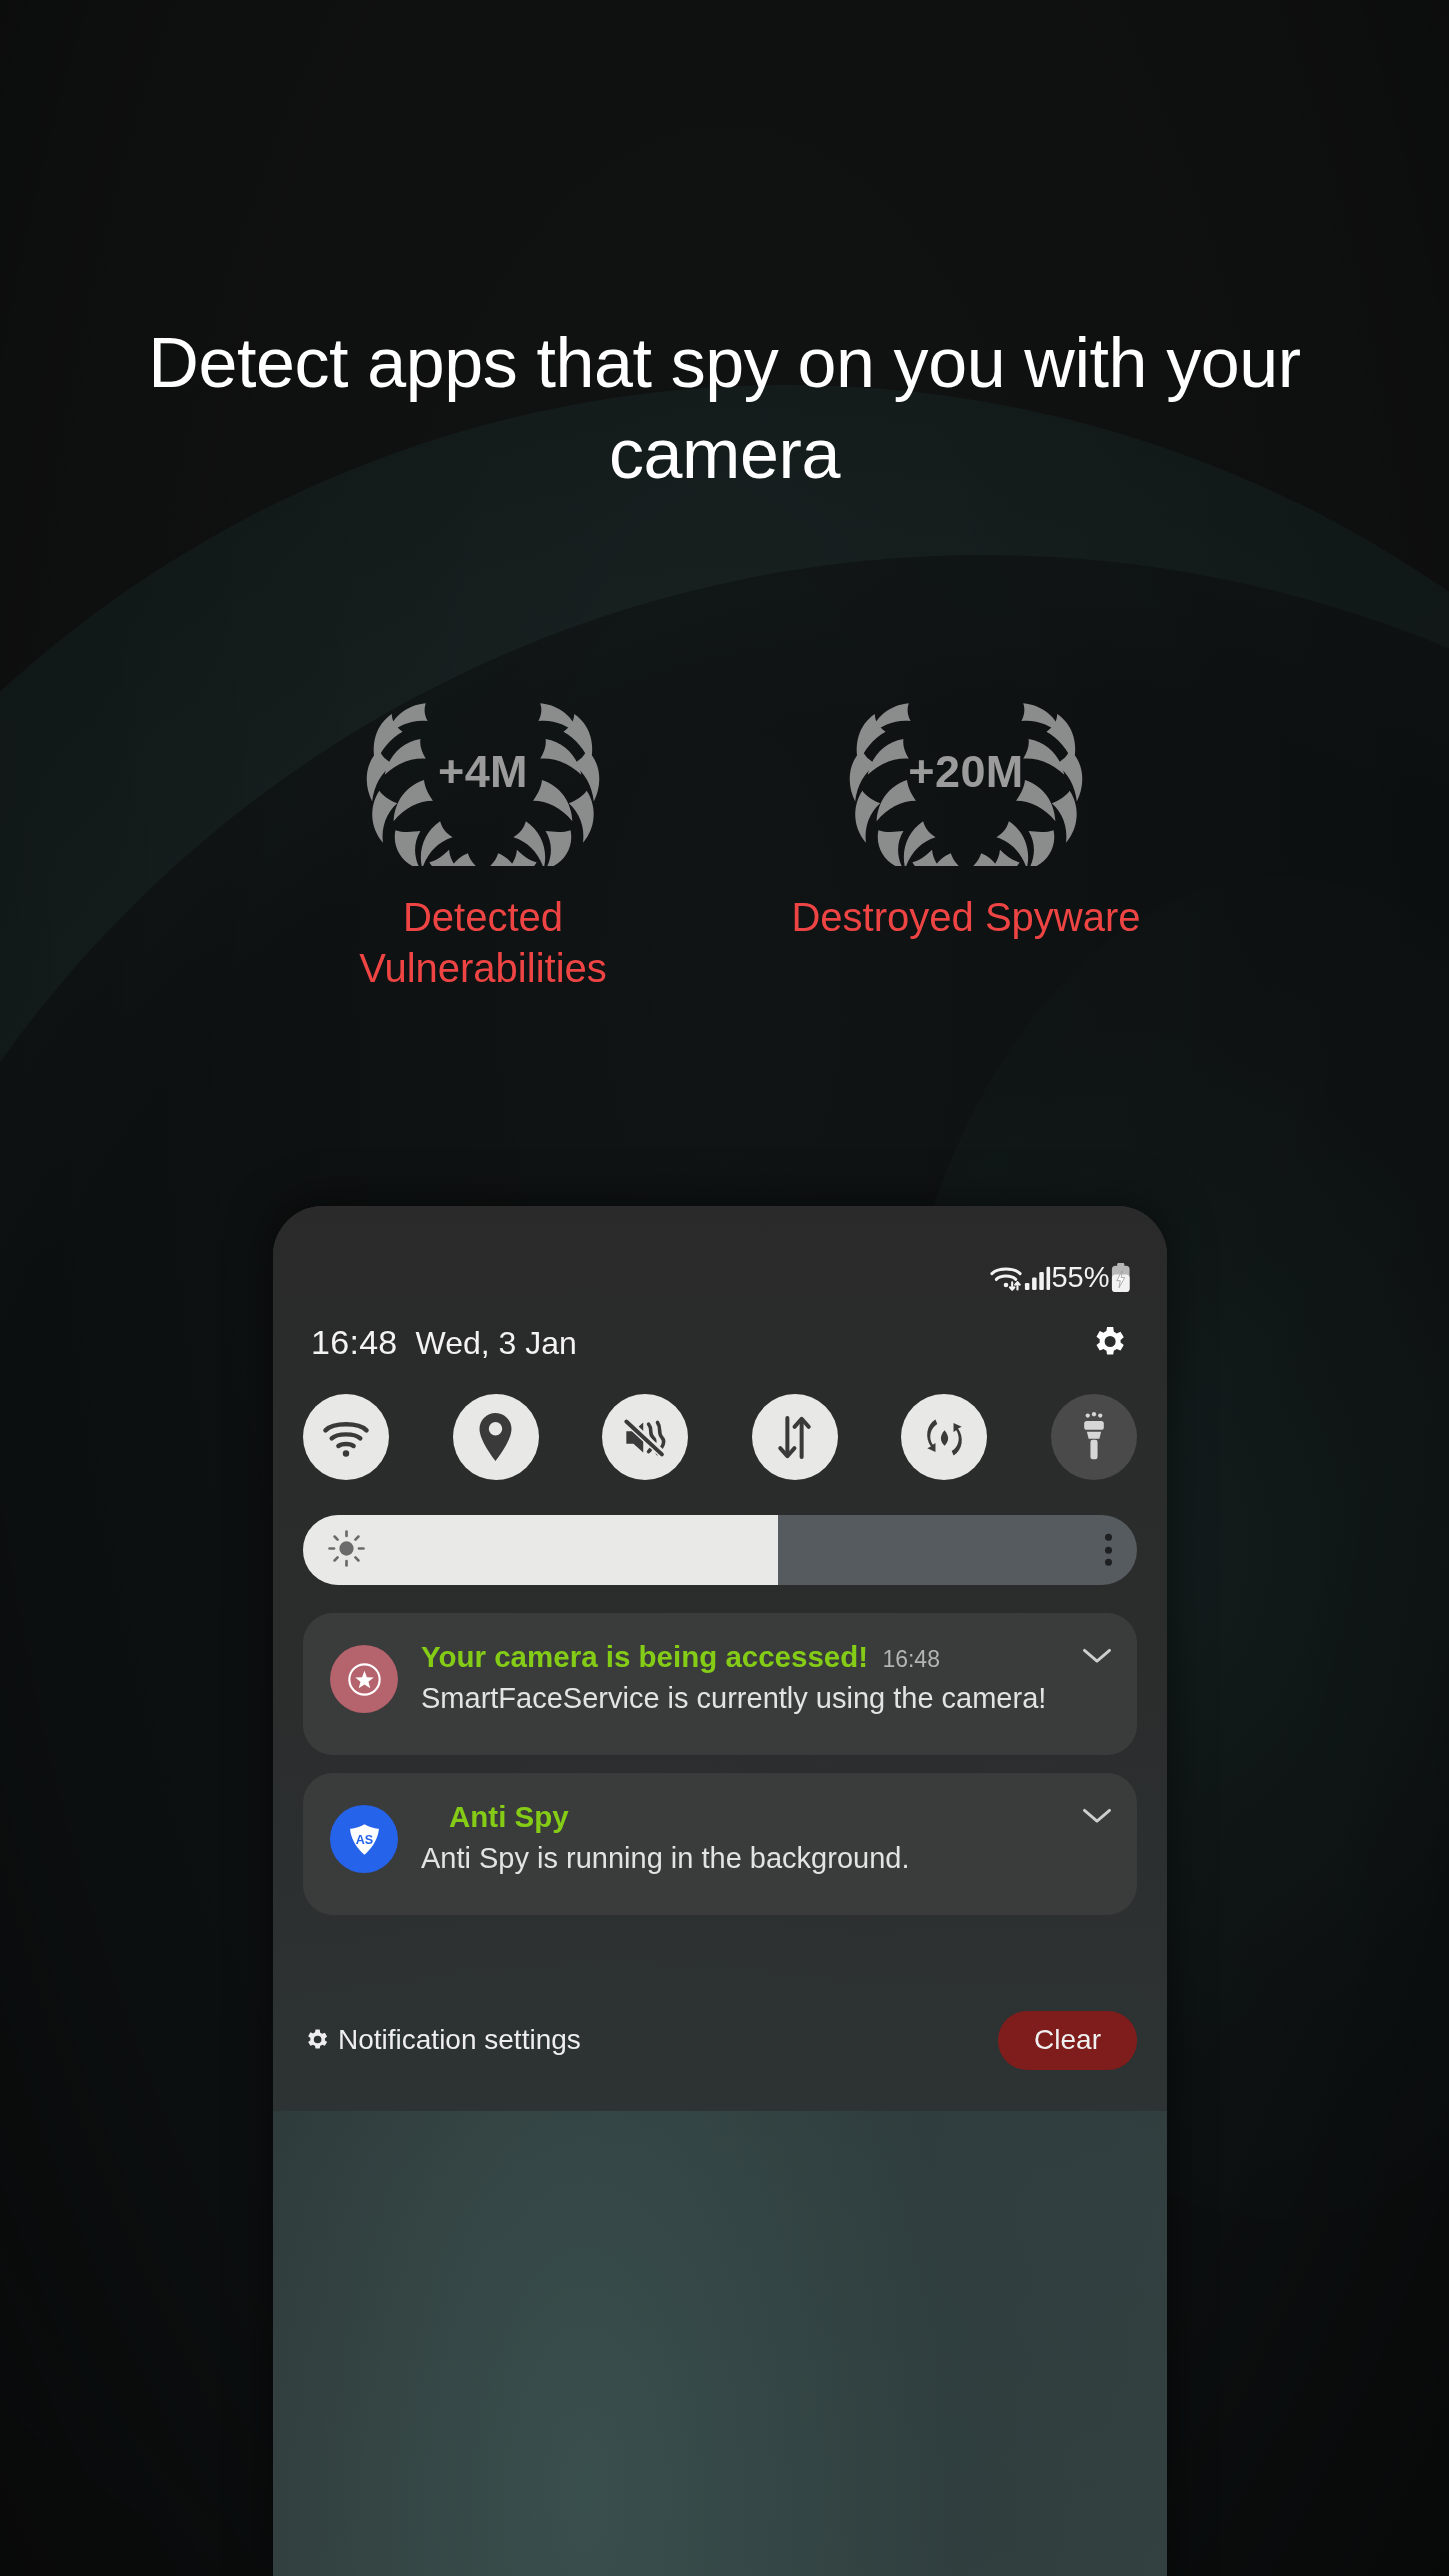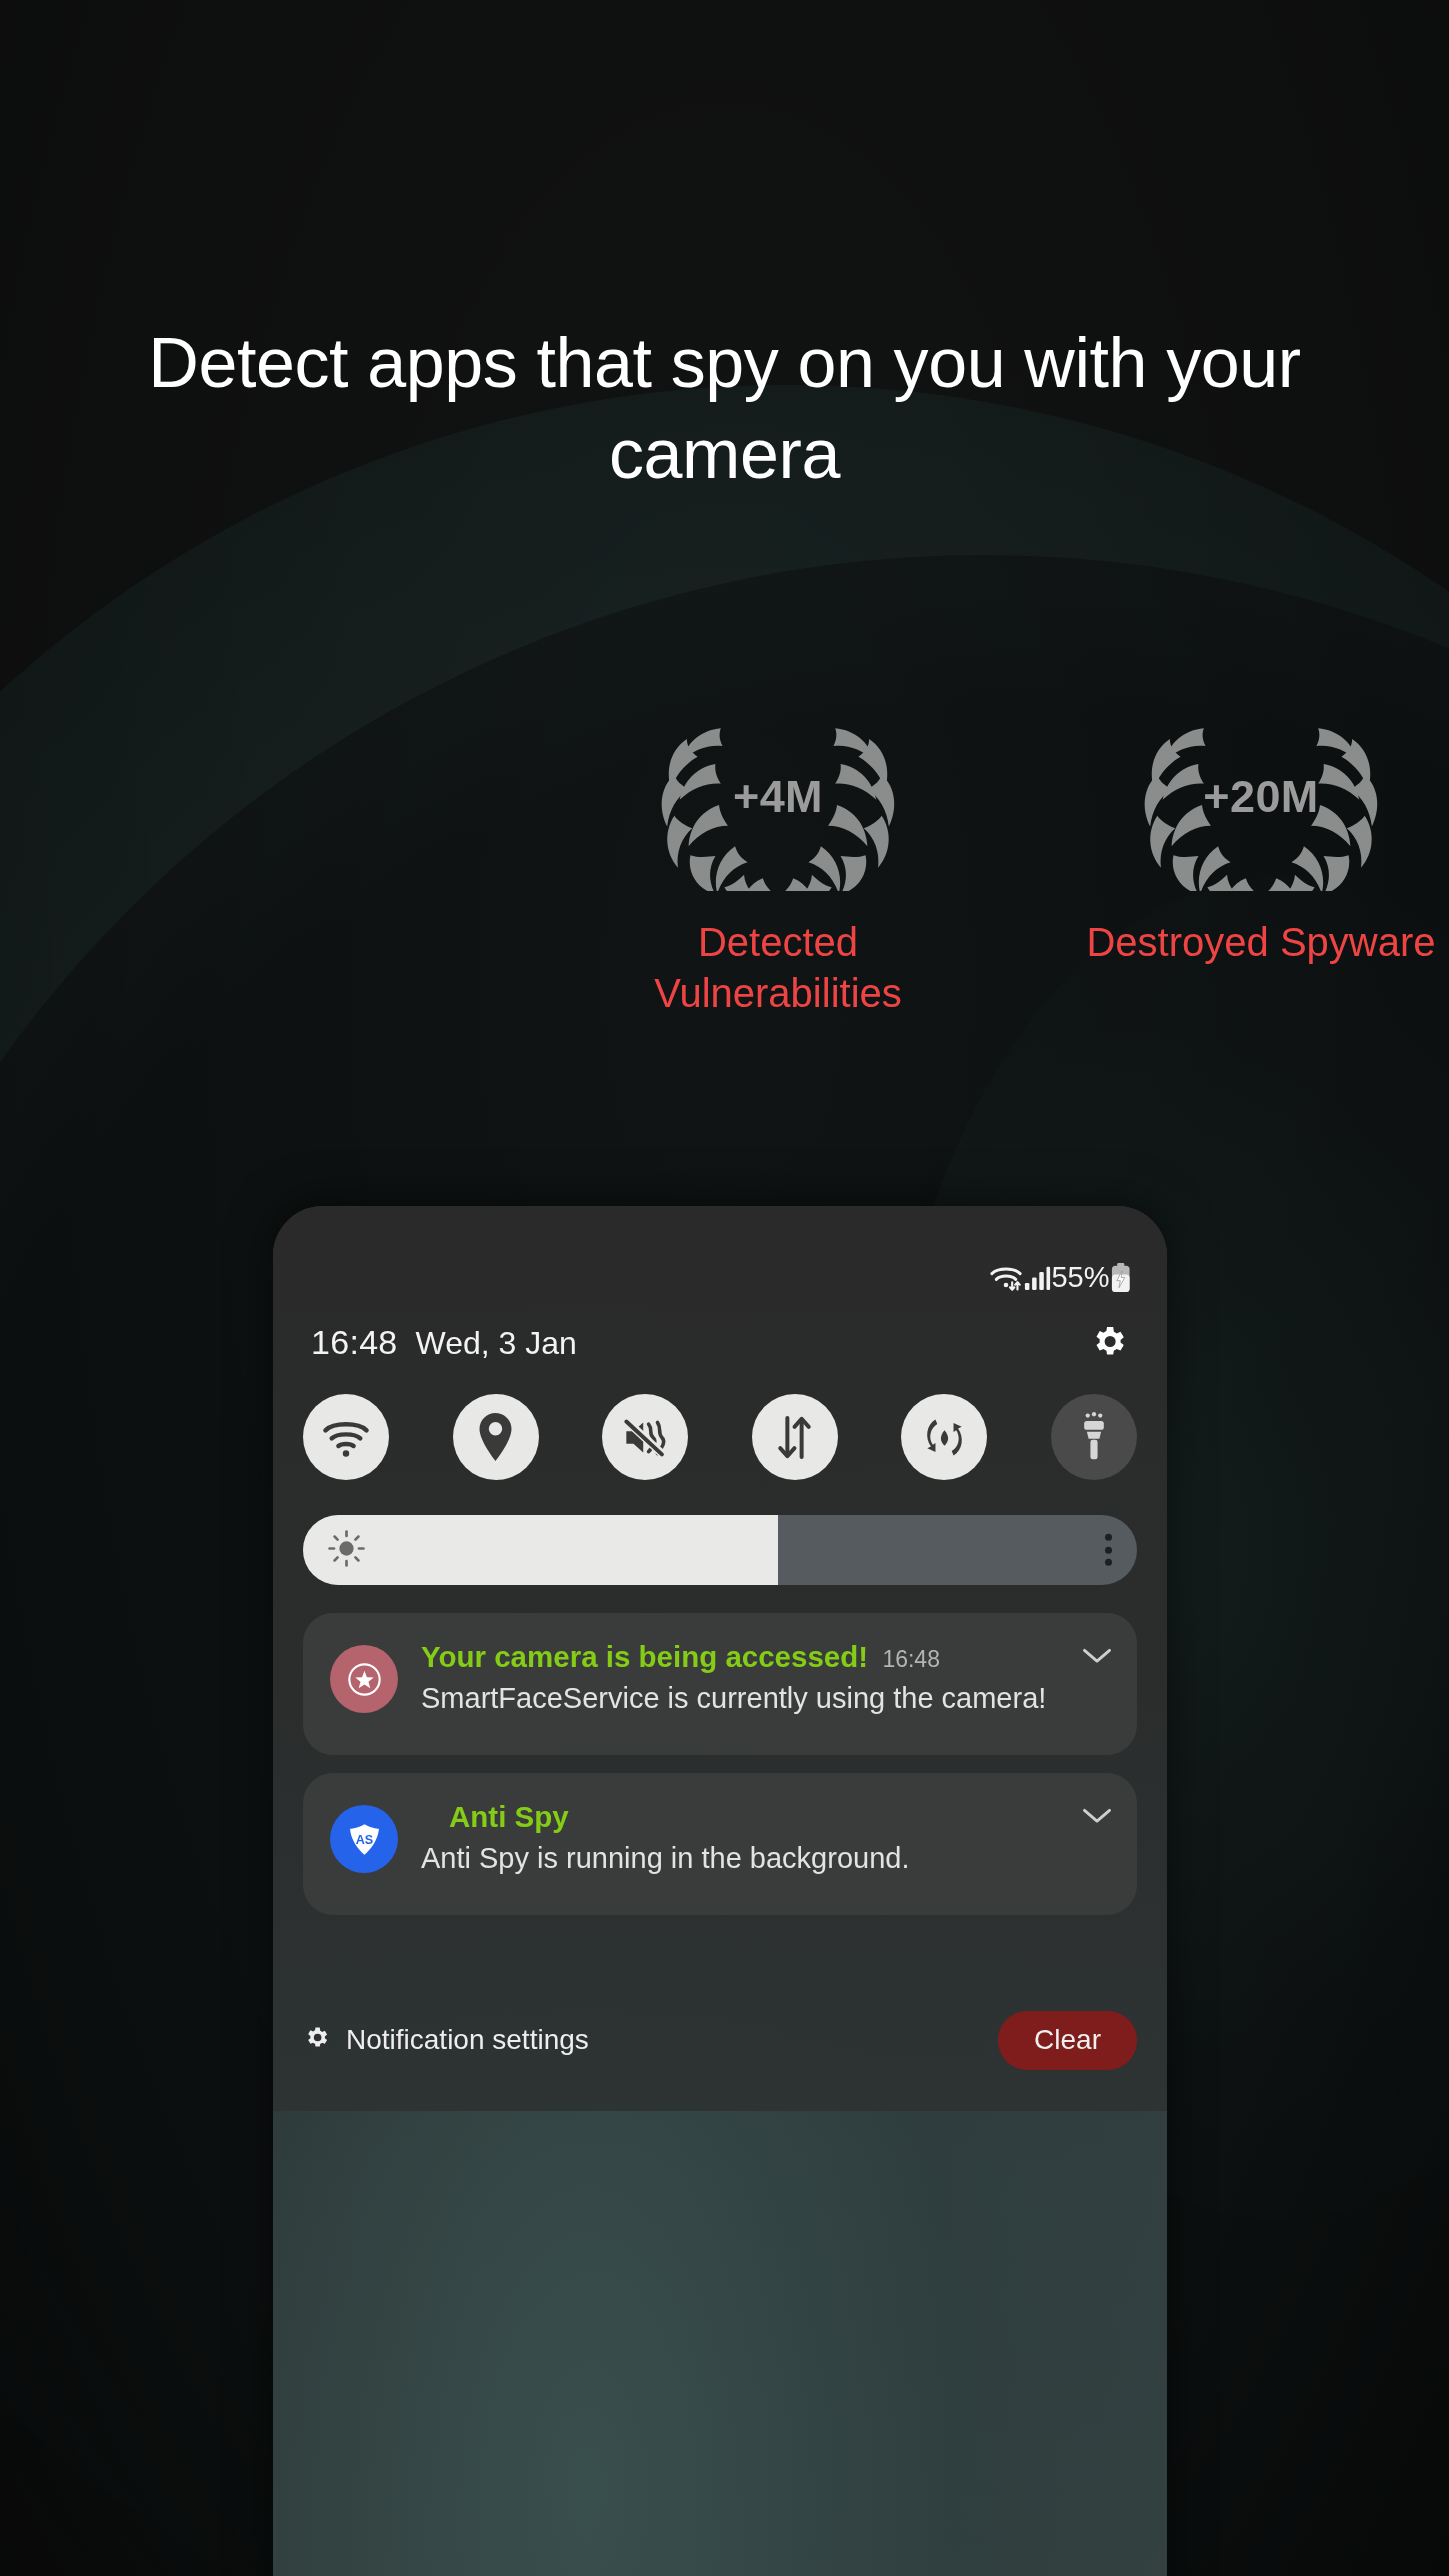--- a/index.html
+++ b/index.html
@@ -68,23 +68,23 @@
     font-weight: 400;
     letter-spacing: -0.4px;
     padding: 0 98px;
     box-sizing: border-box;
   }
 
   
   .badges {
     position: absolute;
     left: 0; right: 0;
-    top: 705px;
-    display: flex;
-    justify-content: flex-end;
+    top: 680px;
+    display: flex;
+    justify-content: center;
     gap: 107px;
   }
   .badge { width: 376px; text-align: center; }
   .wreath {
     position: relative;
     height: 192px;
     display: flex;
     align-items: center;
     justify-content: center;
   }
@@ -227,21 +227,21 @@
 
   
   .notif-footer {
     position: absolute;
     left: 30px; right: 30px;
     top: 805px;
     display: flex;
     align-items: center;
     justify-content: space-between;
   }
-  .ns-left { display: flex; align-items: flex-start; gap: 16px; }
+  .ns-left { display: flex; align-items: flex-end; gap: 8px; }
   .ns-label { color: #eeeeee; font-size: 28px; }
   .clear-btn {
     background: #7f1d1d;
     color: #f0f0f0;
     font-size: 28px;
     border-radius: 29px;
     padding: 13.4px 36px;
   }
 </style>
 </head>

